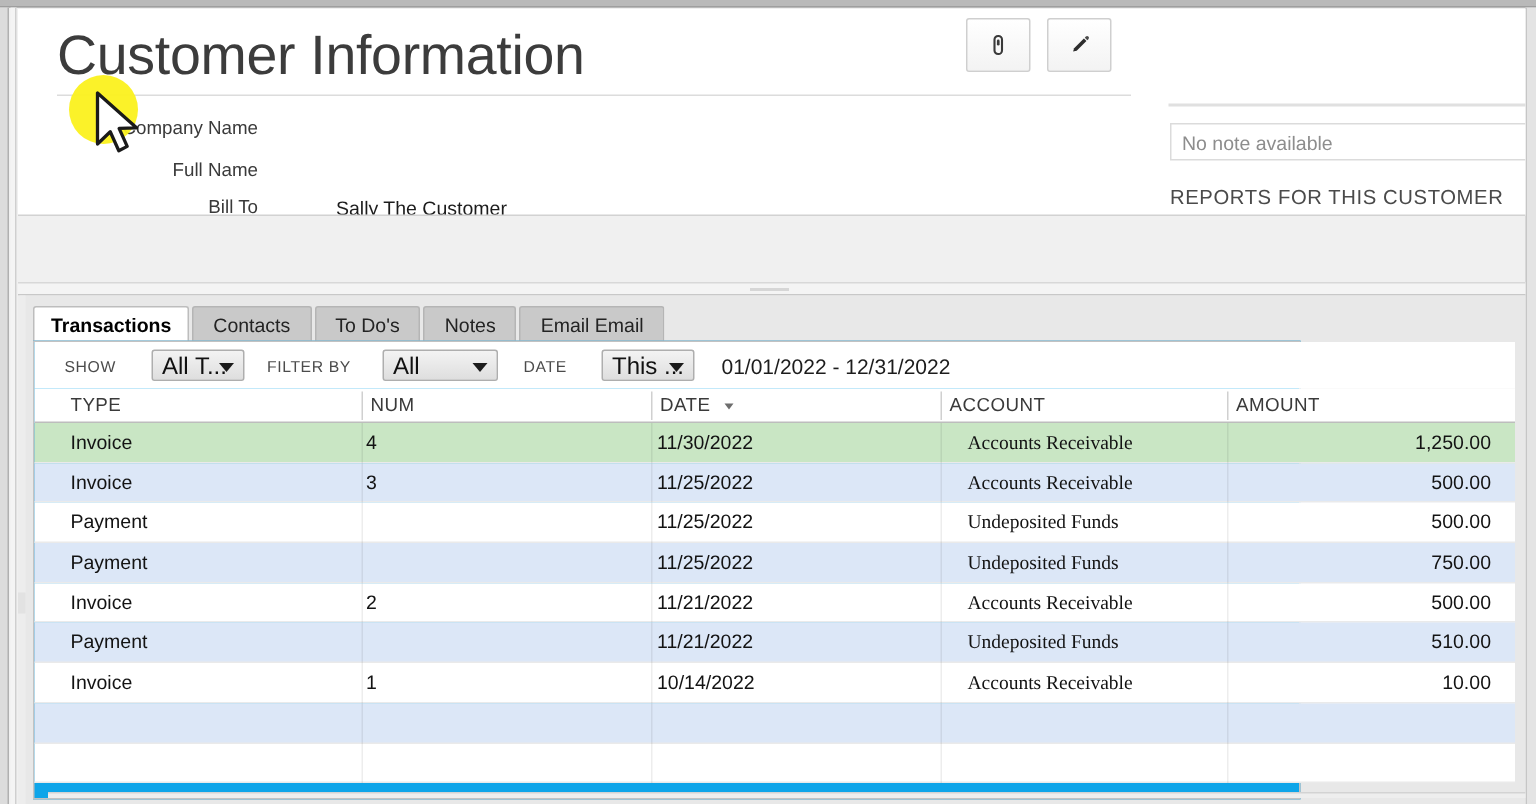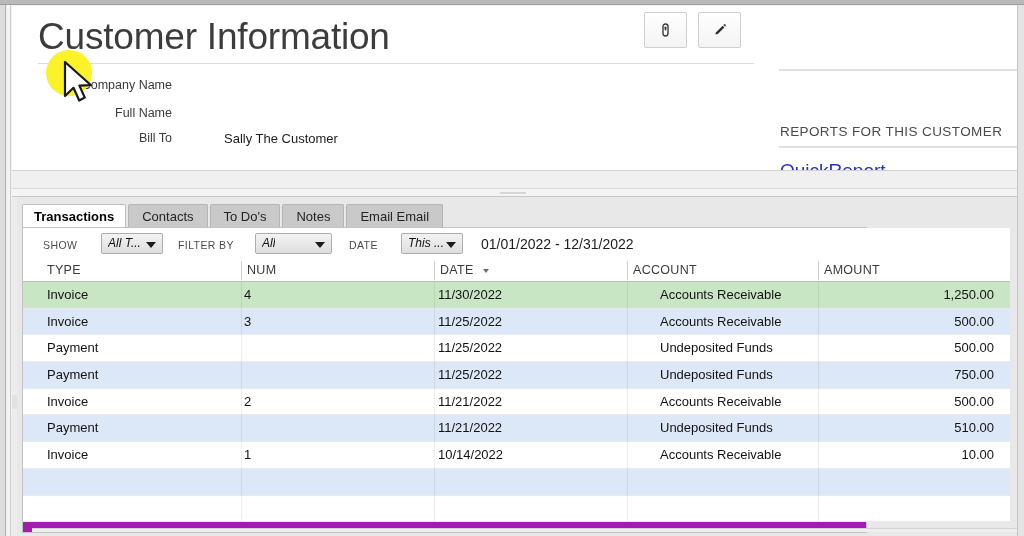--- a/index.html
+++ b/index.html
@@ -37,21 +37,21 @@
   .win-right-edge {
     position: absolute; left: 1017px; top: 5px; width: 7px; height: 531px;
     background: #e4e4e4;
     border-left: 1px solid #c6c6c6;
   }
 
   
   .info-panel {
     position: absolute;
     left: 12px; top: 6px;
-    width: 1005px; height: 165px;
+    width: 1005px; height: 138px;
     background: #ffffff;
     border-bottom: 1px solid #d2d2d2;
     overflow: hidden;
   }
 
   .page-title {
     position: absolute;
     left: 26px; top: 7px;
     font-size: 37px;
     font-weight: 400;
@@ -240,21 +240,21 @@
     font-weight: bold;
     color: #000000;
     padding: 0 11px;
   }
 
   
   .tx-body {
     position: absolute;
     left: 9px; top: 30px;
     width: 845px; height: 306px;
-    background: #a21caf;
+    background: #0ea5e9;
     border: 1px solid #c2c2c2;
   }
 
   
   .filter-bar {
     position: absolute;
     left: 0; top: 0;
     width: 987px; height: 31px;
     background: #ffffff;
   }
@@ -266,24 +266,23 @@
     top: 11px;
     white-space: nowrap;
   }
   .dropdown {
     position: absolute;
     top: 5px;
     height: 21px;
     background: linear-gradient(#f3f3f3, #dedede);
     border: 1px solid #aeaeae;
     border-radius: 2px;
-    font-size: 12px;
+    font-size: 16px;
     color: #111111;
     cursor: pointer;
-    font-style: italic;
   }
   .dropdown .dd-text {
     position: absolute;
     left: 6px; top: 2px;
     white-space: nowrap;
     overflow: hidden;
   }
   .dd-caret {
     position: absolute;
     right: 6px; top: 8px;
@@ -354,21 +353,21 @@
   .row .cell {
     position: absolute;
     top: 5px;
     font-size: 13px;
     color: #131313;
     white-space: nowrap;
   }
   .cell-type    { left: 24px; }
   .cell-num     { left: 221px; }
   .cell-date    { left: 415px; }
-  .cell-account { left: 637px; }
+  .cell-account { left: 622px; font-family: Liberation Serif, serif; }
   .cell-amount  { right: 16px; text-align: right; }
 
   .row .vsep {
     position: absolute;
     top: 0; width: 1px; height: 26.7px;
     background: rgba(0,0,0,0.07);
   }
   .vsep-1 { left: 218px; }
   .vsep-2 { left: 411px; }
   .vsep-3 { left: 604px; }
@@ -457,20 +456,21 @@
     </div>
 
     <div class="field-row" id="row-billto">
       <span class="field-label">Bill To</span>
       <span class="field-value">Sally The Customer</span>
     </div>
 
     <div class="right-col">
       <div class="note-underline"></div>
 
+      <div class="note-box">No note available</div>
 
       <div class="reports-title">REPORTS FOR THIS CUSTOMER</div>
       <div class="reports-underline"></div>
 
       <a class="report-link" id="link-quickreport">QuickReport</a>
       <a class="report-link" id="link-openbalance">Open Balance</a>
     </div>
   </div>
 
   <div class="panel-gap"></div>

